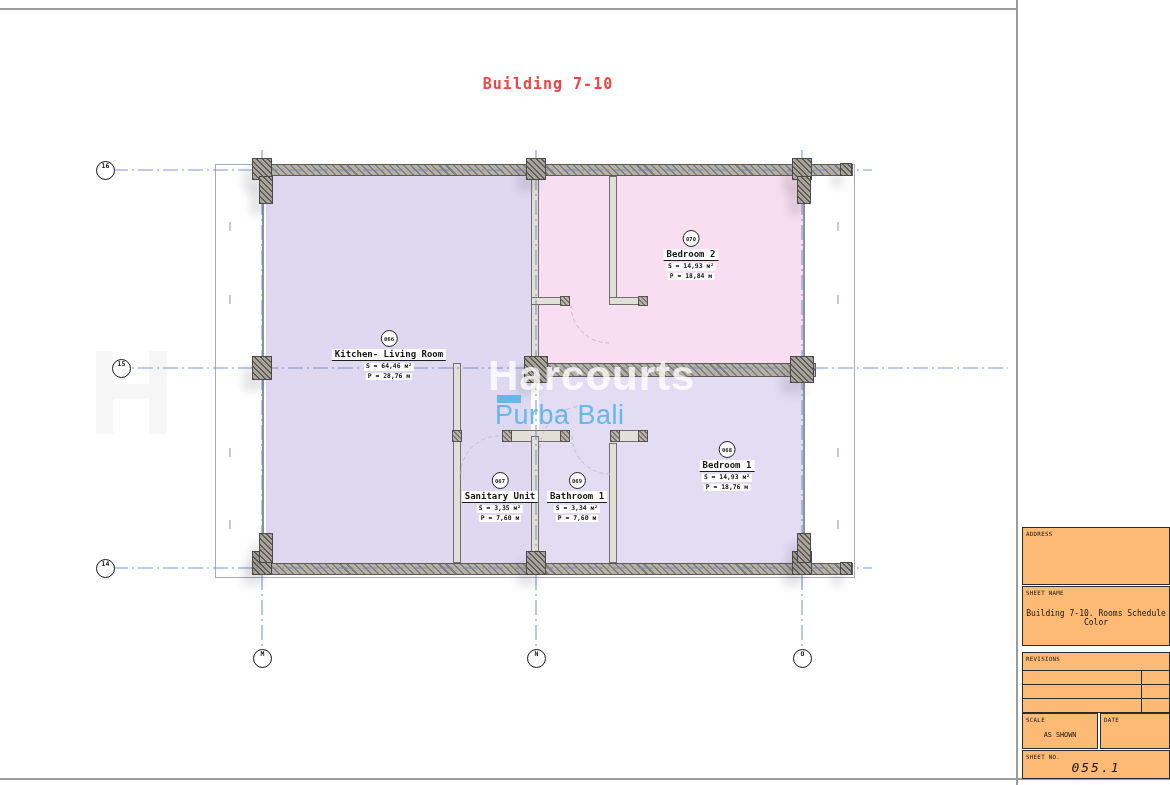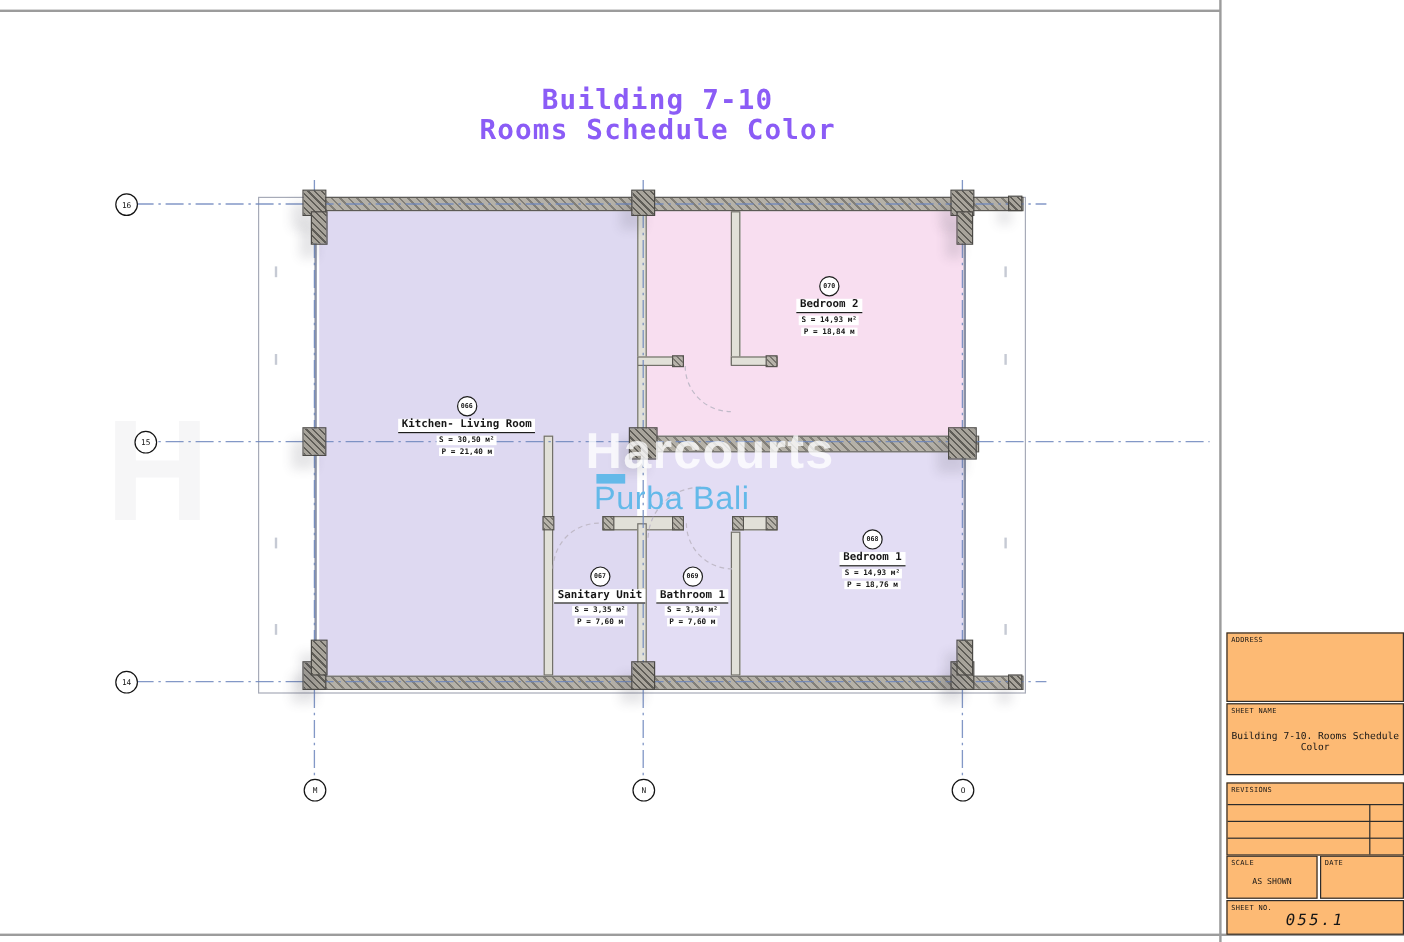--- a/index.html
+++ b/index.html
@@ -17,60 +17,59 @@
   .col{position:absolute;box-sizing:border-box;border:1px solid #4c4a46;
        background:repeating-linear-gradient(45deg,var(--col-stripe) 0 1.3px,var(--col-base) 1.3px 4px);
        box-shadow:-9px 11px 9px rgba(70,70,85,.14);}
   .part{position:absolute;box-sizing:border-box;background:var(--part-fill);border:1px solid var(--part-edge);}
   .jsq{position:absolute;box-sizing:border-box;border:1px solid #55534e;
        background:repeating-linear-gradient(45deg,#77756e 0 1.2px,#b7b3aa 1.2px 3.5px);}
   .wline{position:absolute;background:#8b92a6;}
   .tick{position:absolute;width:2px;height:9px;background:#c6cad4;}
   
   .bubble{position:absolute;width:17px;height:17px;border:1.8px solid #131313;border-radius:50%;
-          background:#fff;display:flex;align-items:center;justify-content:center;
-          font-size:6.5px;font-weight:normal;z-index:8;}
+          background:#fff;display:flex;justify-content:center;
+          font-size:6.5px;font-weight:bold;z-index:8;}
   
   .rlabel{position:absolute;display:flex;flex-direction:column;align-items:center;gap:2px;
           transform:translateX(-50%);z-index:9;}
   .rl-circle{width:15px;height:15px;border:1.5px solid #1d1d1d;border-radius:50%;background:#fff;
              display:flex;align-items:center;justify-content:center;font-size:5.5px;font-weight:bold;}
   .rl-name{font-size:9px;font-weight:bold;background:#fff;padding:0 3px 1px;border-bottom:1px solid #1d1d1d;
            white-space:nowrap;line-height:10px;}
   .rl-v{font-size:6.4px;font-weight:bold;background:#fff;padding:0 2px;line-height:7.5px;white-space:nowrap;}
   
   .wm-brand{position:absolute;font-family:"Liberation Sans",sans-serif;font-weight:bold;font-size:42px;
             letter-spacing:1px;color:var(--wm-white);z-index:6;}
   .wm-bar{position:absolute;background:var(--wm-blue);z-index:6;}
   .wm-sub{position:absolute;font-family:"Liberation Sans",sans-serif;font-size:27px;color:var(--wm-blue);
           letter-spacing:.5px;z-index:6;}
   .wm-ghost{position:absolute;font-family:"Liberation Sans",sans-serif;font-weight:bold;font-size:120px;
             color:rgba(90,90,110,.055);z-index:1;line-height:100px;}
   
   .main-title{position:absolute;left:387px;top:72px;width:322px;text-align:center;z-index:9;}
-  .main-title div{font-size:23px;font-weight:bold;letter-spacing:1px;line-height:25px;color:#8b5cf6;}
+  .main-title div{font-size:15px;font-weight:bold;letter-spacing:1px;line-height:25px;color:#ef4444;}
   
   .tb-box{position:absolute;border:1px solid #2c2c2c;background:#fdba74;}
   .tb-label{position:absolute;left:3px;top:3px;font-size:5.8px;letter-spacing:.3px;}
   .tb-value{position:absolute;width:100%;text-align:center;font-size:8px;}
   svg{position:absolute;left:0;top:0;z-index:4;}
   .z2{z-index:2}.z3{z-index:3}.z5{z-index:5}
 </style>
 </head>
 <body>
 
 <div id="sheet">
 
   <div class="abs frame-line" style="left:0;top:8px;width:1017px;height:2px;"></div>
   <div class="abs frame-line" style="left:1016px;top:0;width:2px;height:785px;"></div>
   <div class="abs frame-line" style="left:0;top:778px;width:1170px;height:2px;"></div>
 
   <div class="main-title">
     <div>Building 7-10</div>
-    <div>Rooms Schedule Color</div>
   </div>
 
   <div class="wm-ghost" style="left:88px;top:342px;">H</div>
 
   <div>
 
     <div class="room" style="left:266px;top:176px;width:265px;height:387px;background:var(--room-lavender);"></div>
     <div class="room" style="left:539px;top:176px;width:264px;height:187px;background:var(--room-pink);"></div>
     <div class="room" style="left:539px;top:377px;width:264px;height:186px;background:var(--room-lavender2);"></div>
 
@@ -162,22 +161,22 @@
     <div class="bubble" style="left:527px;top:649px;">
         <span>N</span>
       </div>
     <div class="bubble" style="left:793px;top:649px;">
         <span>O</span>
       </div>
 
     <div class="rlabel" style="left:389px;top:330px;">
       <div class="rl-circle">066</div>
       <div class="rl-name">Kitchen- Living Room</div>
-      <div class="rl-v">S = 30,50 м²</div>
-      <div class="rl-v">P = 21,40 м</div>
+      <div class="rl-v">S = 64,46 м²</div>
+      <div class="rl-v">P = 28,76 м</div>
     </div>
     <div class="rlabel" style="left:691px;top:230px;">
       <div class="rl-circle">070</div>
       <div class="rl-name">Bedroom 2</div>
       <div class="rl-v">S = 14,93 м²</div>
       <div class="rl-v">P = 18,84 м</div>
     </div>
     <div class="rlabel" style="left:727px;top:441px;">
       <div class="rl-circle">068</div>
       <div class="rl-name">Bedroom 1</div>

